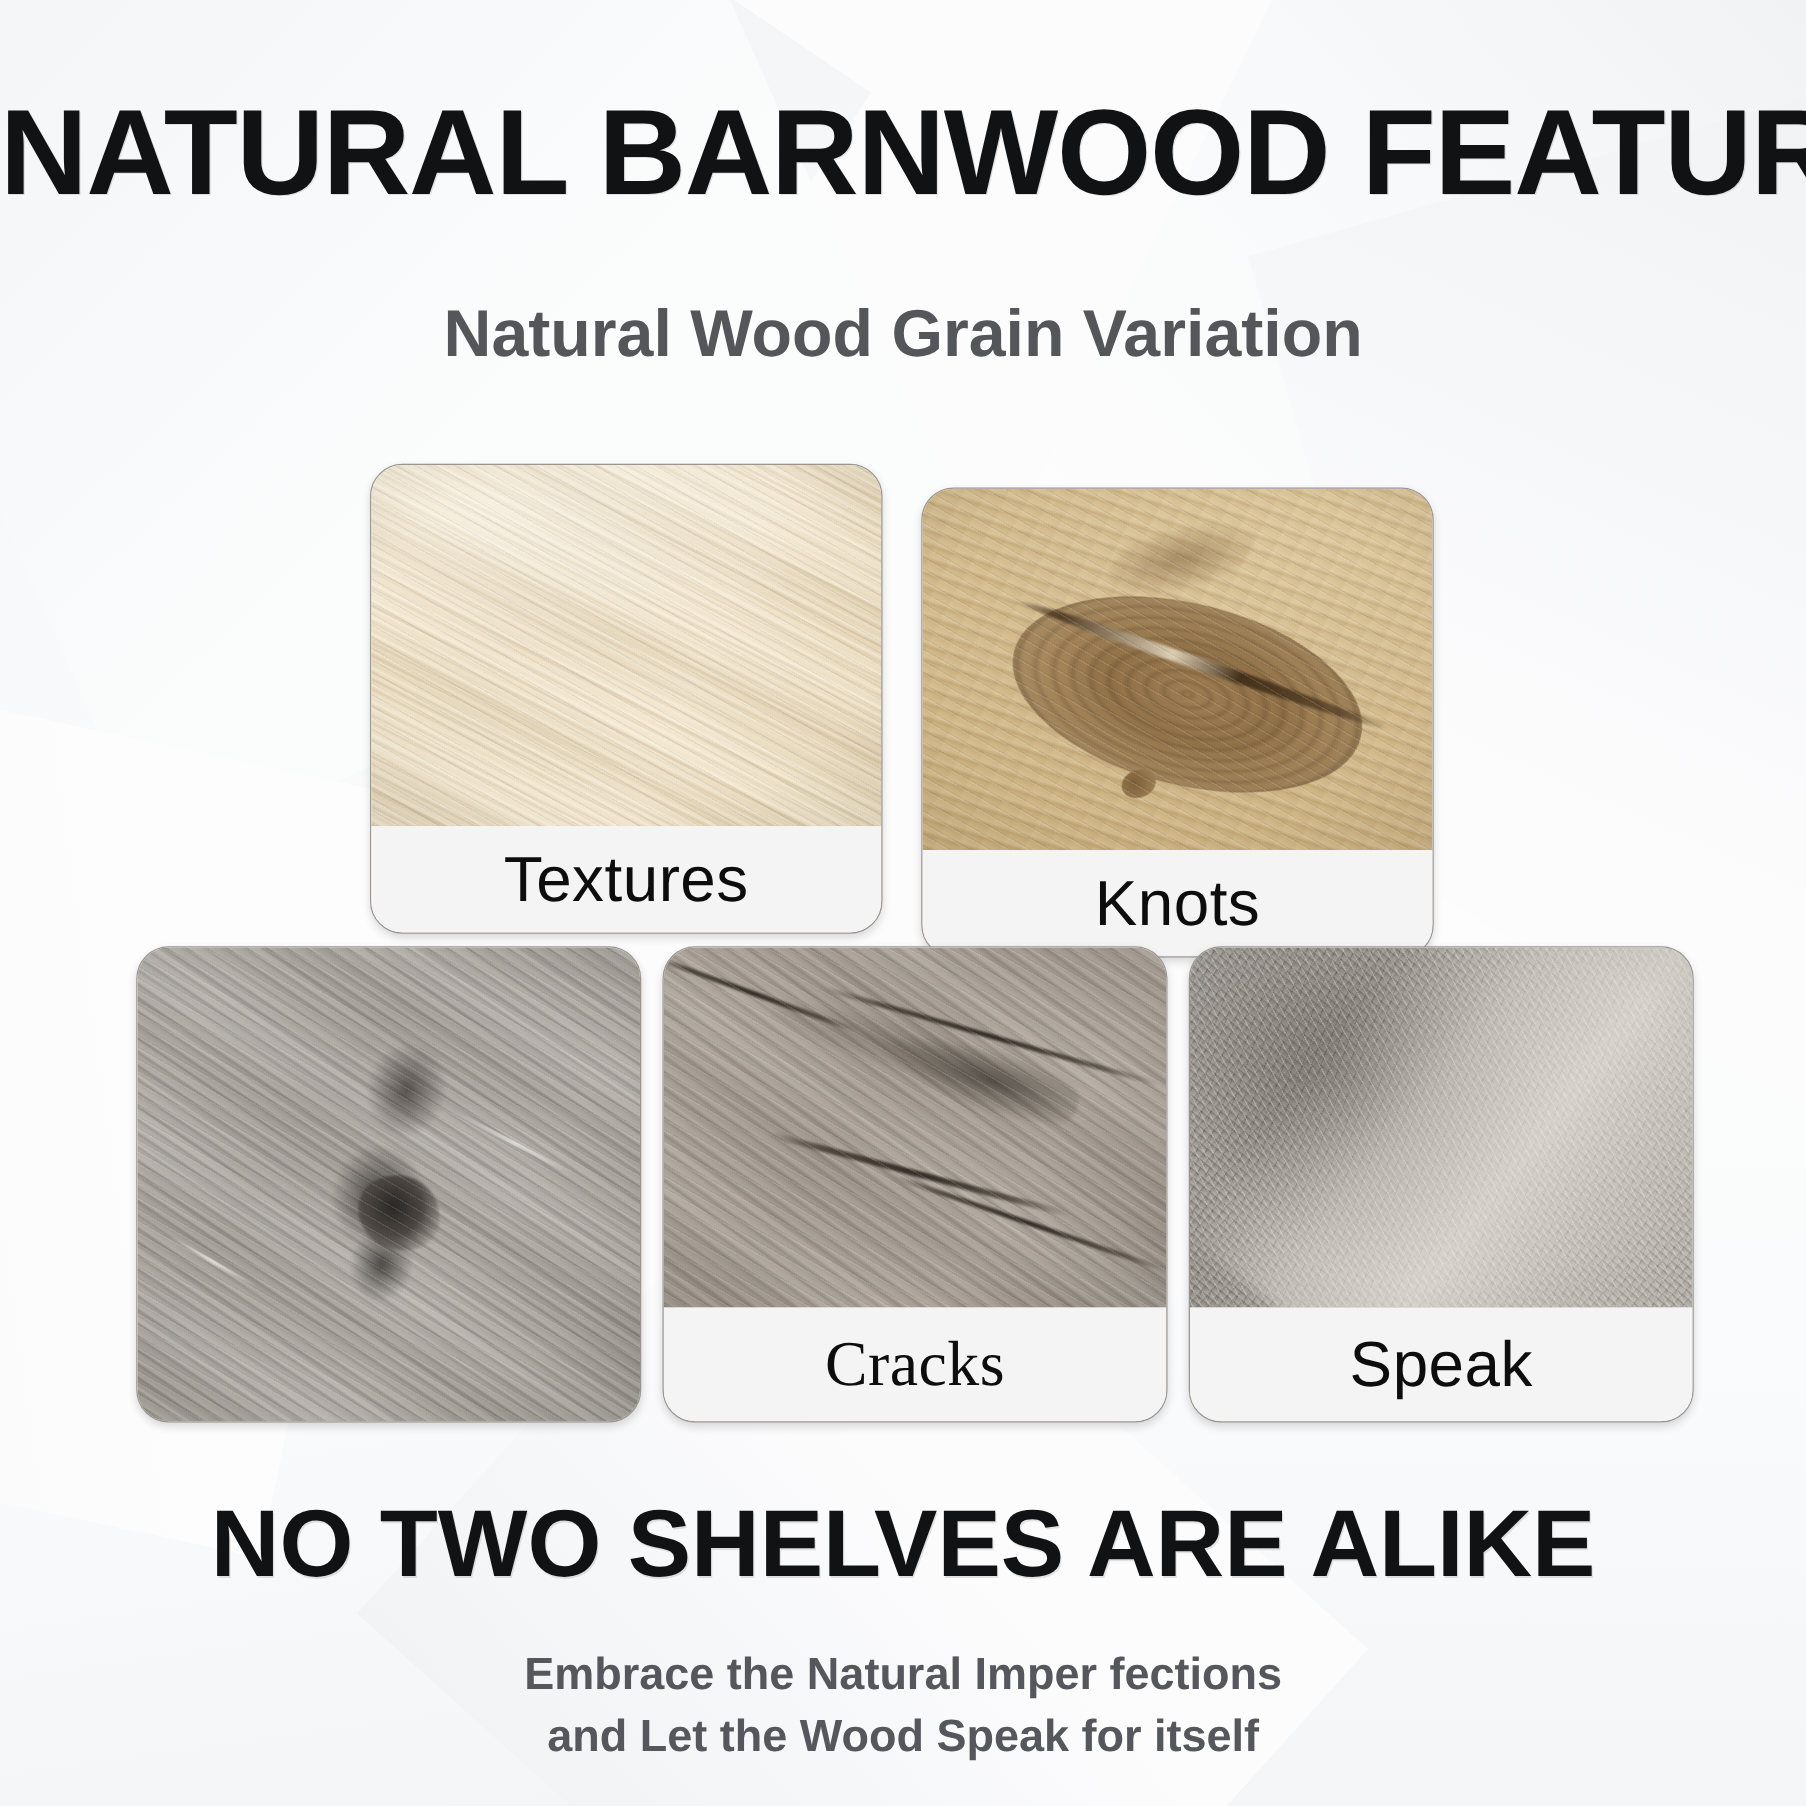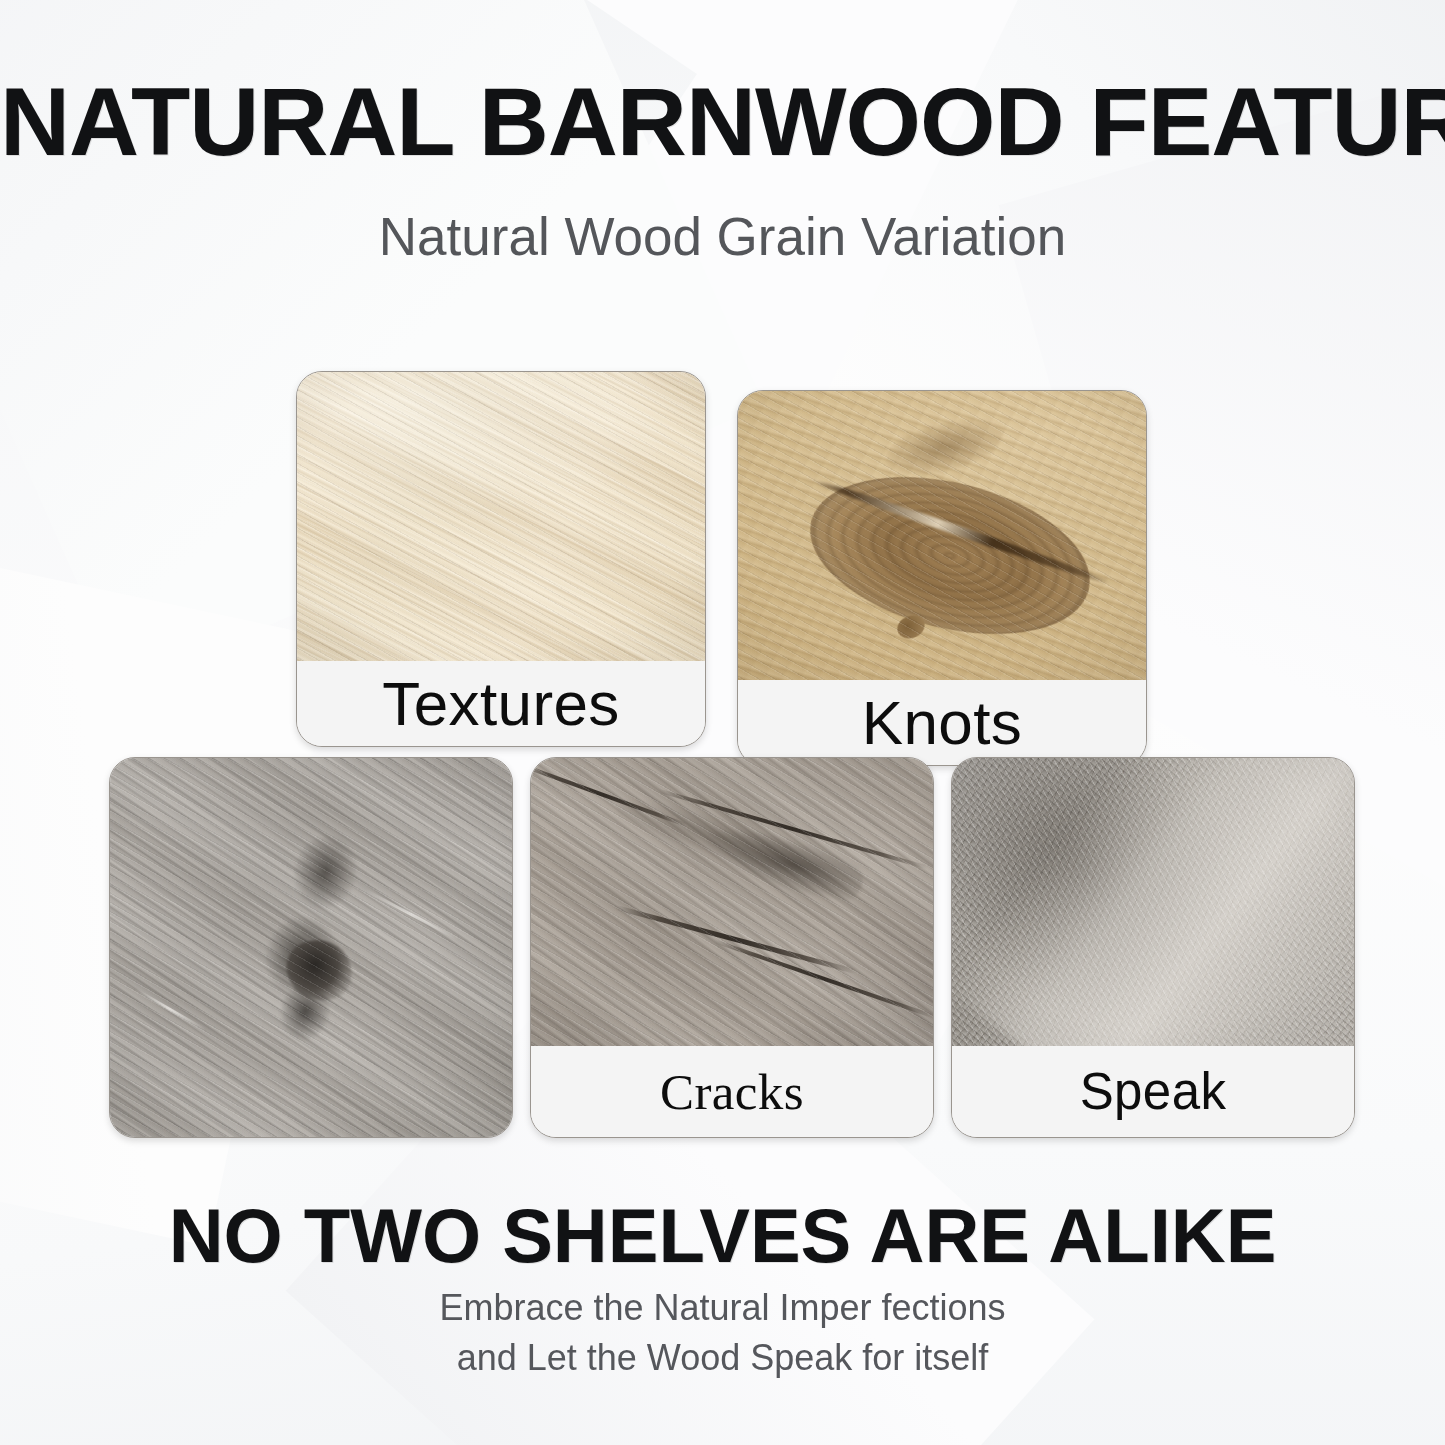--- a/index.html
+++ b/index.html
@@ -65,22 +65,23 @@
   #title-bottom {
     top:1192px;
     font-size:76px;
     letter-spacing:0px;
   }
 
   .subtext {
     position:absolute; left:0; right:0;
     text-align:center;
     color:#54565a;
-    font-weight:400;
+    font-weight:700;
     white-space:nowrap;
+    margin-top:31px;
   }
   #sub-top { top:207px; font-size:53px; line-height:60px; }
   #sub-bottom { top:1283px; font-size:36px; line-height:50px; color:#55575c; }
 
   .subtext .line { display:block; }
 
   
   .card {
     position:absolute;
     border:1.6px solid #9a958f;
@@ -105,21 +106,21 @@
     justify-content:center;
     color:#0d0d0d;
     font-weight:400;
     letter-spacing:0.4px;
   }
 
   
   #card-textures { left:296px; top:371px; width:410px; height:376px; }
   #card-knots    { left:737px; top:371px; width:410px; height:376px;margin-top:19px; }
   #card-textures .card-caption,
-  #card-knots    .card-caption { height:85px; font-size:62px; }
+  #card-knots    .card-caption { height:85px; font-size:51px; }
 
   
   #card-nailholes { left:109px; top:757px; width:404px; height:381px; }
   #card-cracks    { left:530px; top:757px; width:404px; height:381px;font-family:Liberation Serif, serif; }
   #card-aging     { left:951px; top:757px; width:404px; height:381px; }
   #card-nailholes .card-caption,
   #card-cracks .card-caption,
   #card-aging .card-caption { height:91px; font-size:51px; }
 
   

